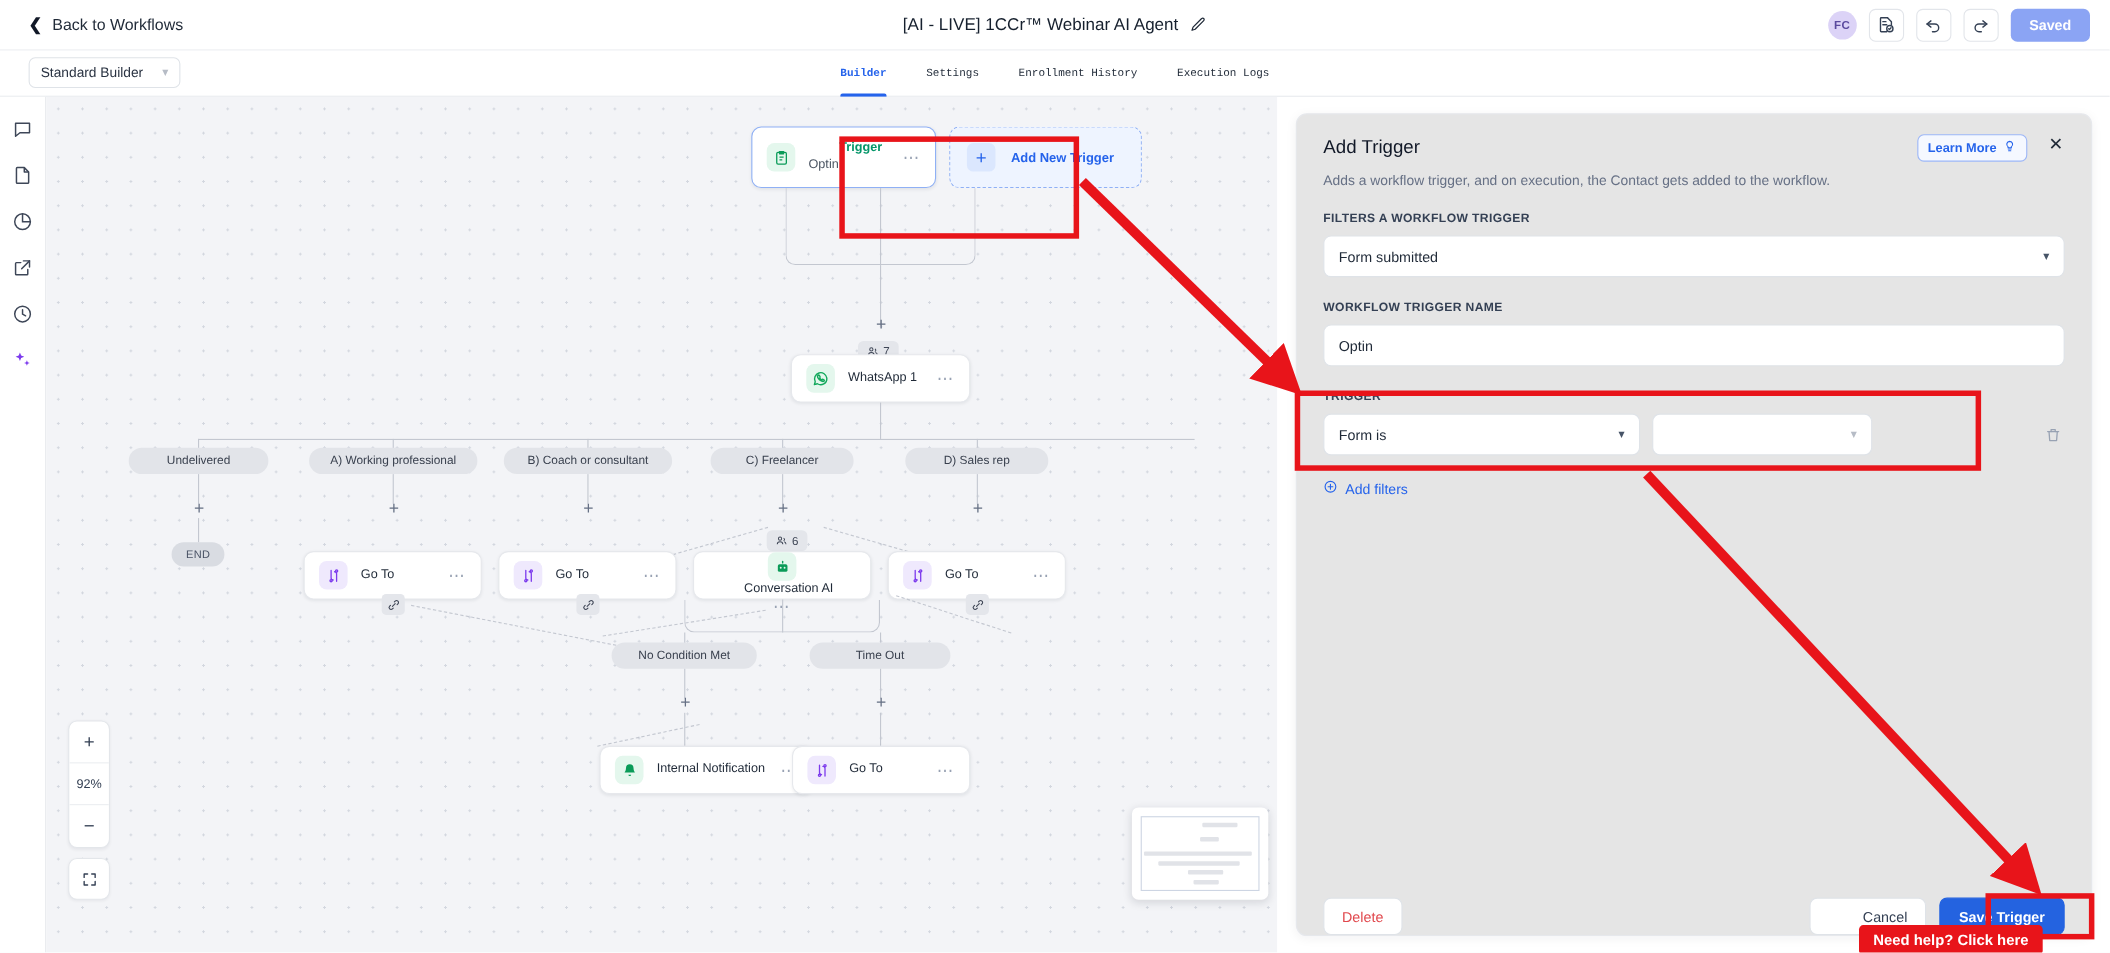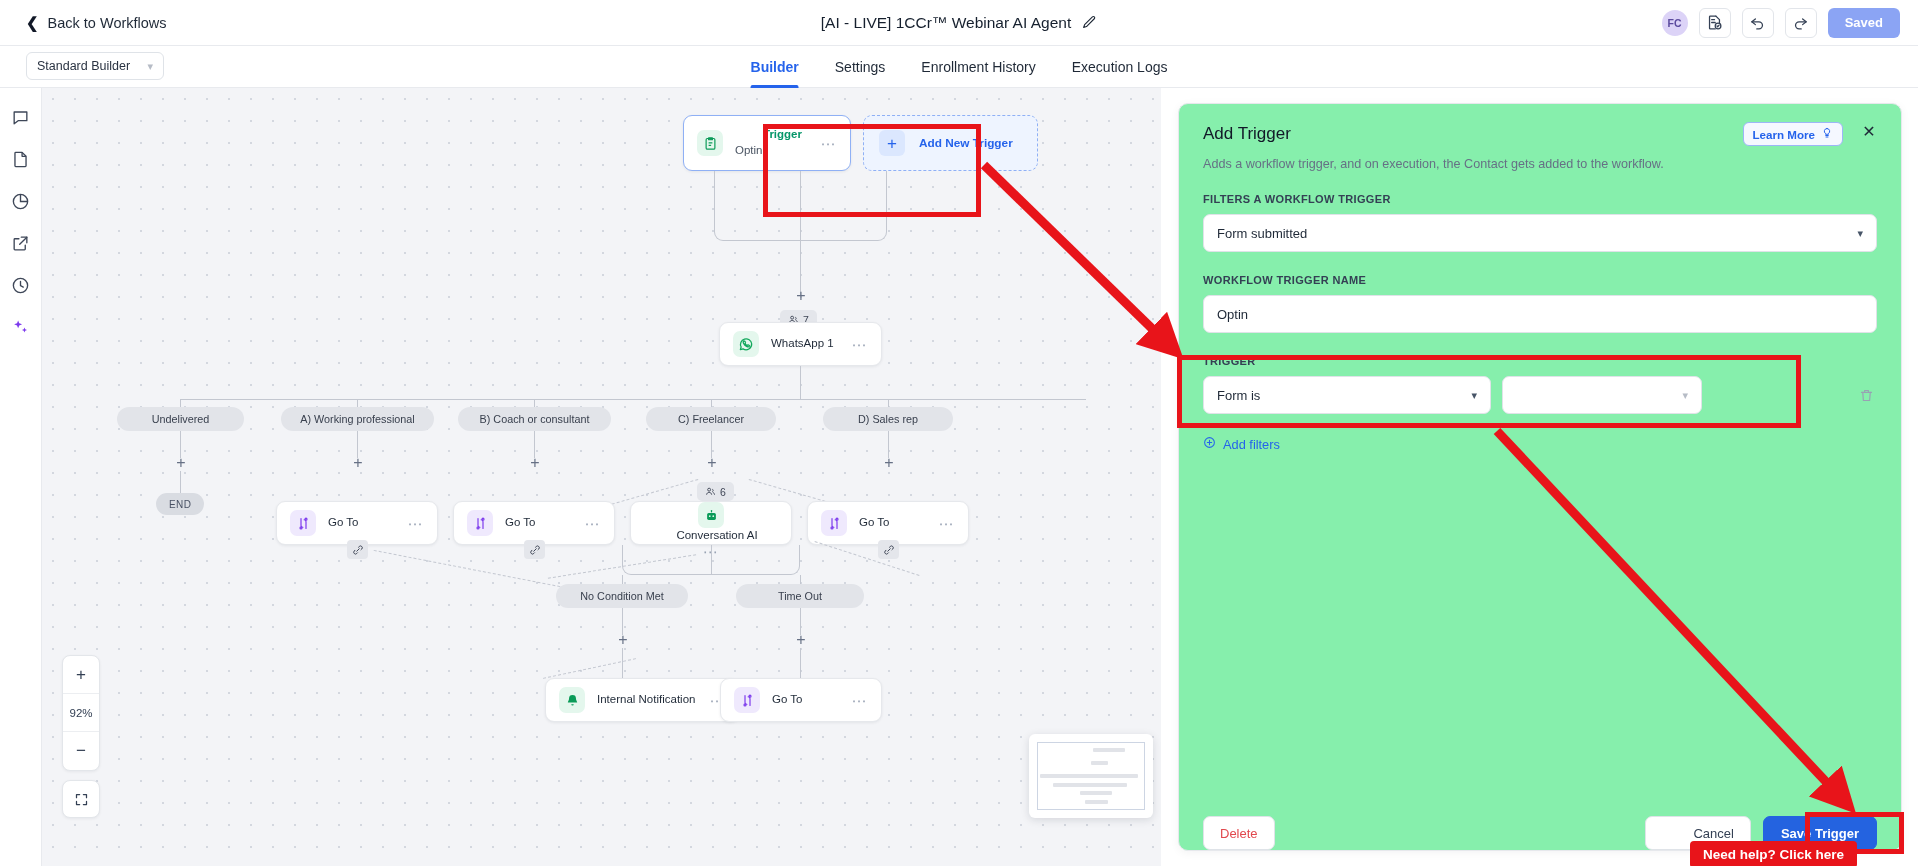--- a/index.html
+++ b/index.html
@@ -57,22 +57,22 @@
     position: absolute; left: 26px; top: 6px;
     width: 138px; height: 28px; border: 1px solid #dfe3e8; border-radius: 6px;
     background: #fff; display: flex; align-items: center; padding: 0 10px;
     font-size: 12.5px; color: #2a3342; cursor: pointer; justify-content: space-between;
   }
   .tabs {
     position: absolute; left: 50%; transform: translateX(-50%);
     display: flex; gap: 36px; height: 42px; align-items: center;
   }
   .tab {
-    font-size: 14px; color: #1f2937; cursor: pointer; position: relative;
-    height: 42px; display: flex; align-items: center;
+    font-size: 10px; color: #1f2937; cursor: pointer; position: relative;
+    height: 42px; display: flex; align-items: center; font-family: Liberation Mono, monospace;
   }
   .tab.active { color: #2563eb; font-weight: 600; }
   .tab.active::after {
     content: ''; position: absolute; bottom: 0; left: 0; right: 0;
     height: 3px; background: #2563eb; border-radius: 2px 2px 0 0;
   }
   .sub-right {
     position: absolute; right: 18px; top: 0; height: 42px;
     display: flex; align-items: center; gap: 14px;
   }
@@ -194,21 +194,21 @@
     position: absolute; right: 8px; bottom: 48px; width: 124px; height: 84px;
     background: #fff; border-radius: 6px; box-shadow: 0 2px 8px rgba(16,24,40,.13);
     padding: 8px;
   }
   .mm-frame { width: 100%; height: 100%; border: 1px solid #cdd5e3; position: relative; }
   .mm-bar { position: absolute; background: #e1e3e8; height: 4px; border-radius: 1px; }
 
   
   .panel {
     position: absolute; top: 103px; left: 1178px; width: 724px; height: 748px;
-    background: #86efac; border: 1px solid #e6e8ec; border-radius: 10px;
+    background: #e5e5e5; border: 1px solid #e6e8ec; border-radius: 10px;
     box-shadow: 0 2px 10px rgba(16,24,40,.05);
   }
   .panel-head { padding: 20px 24px 0 24px; position: relative; }
   .panel-title { font-size: 17px; color: #111827; font-weight: 500; }
   .panel-desc { font-size: 12.6px; color: #667085; margin-top: 13px; }
   .learn-more {
     position: absolute; right: 58px; top: 18px;
     border: 1px solid #9cb6f7; border-radius: 6px; background: #f5f8ff;
     color: #2563eb; font-size: 11.6px; font-weight: 600;
     padding: 4px 9px; display: flex; align-items: center; gap: 6px; cursor: pointer;

